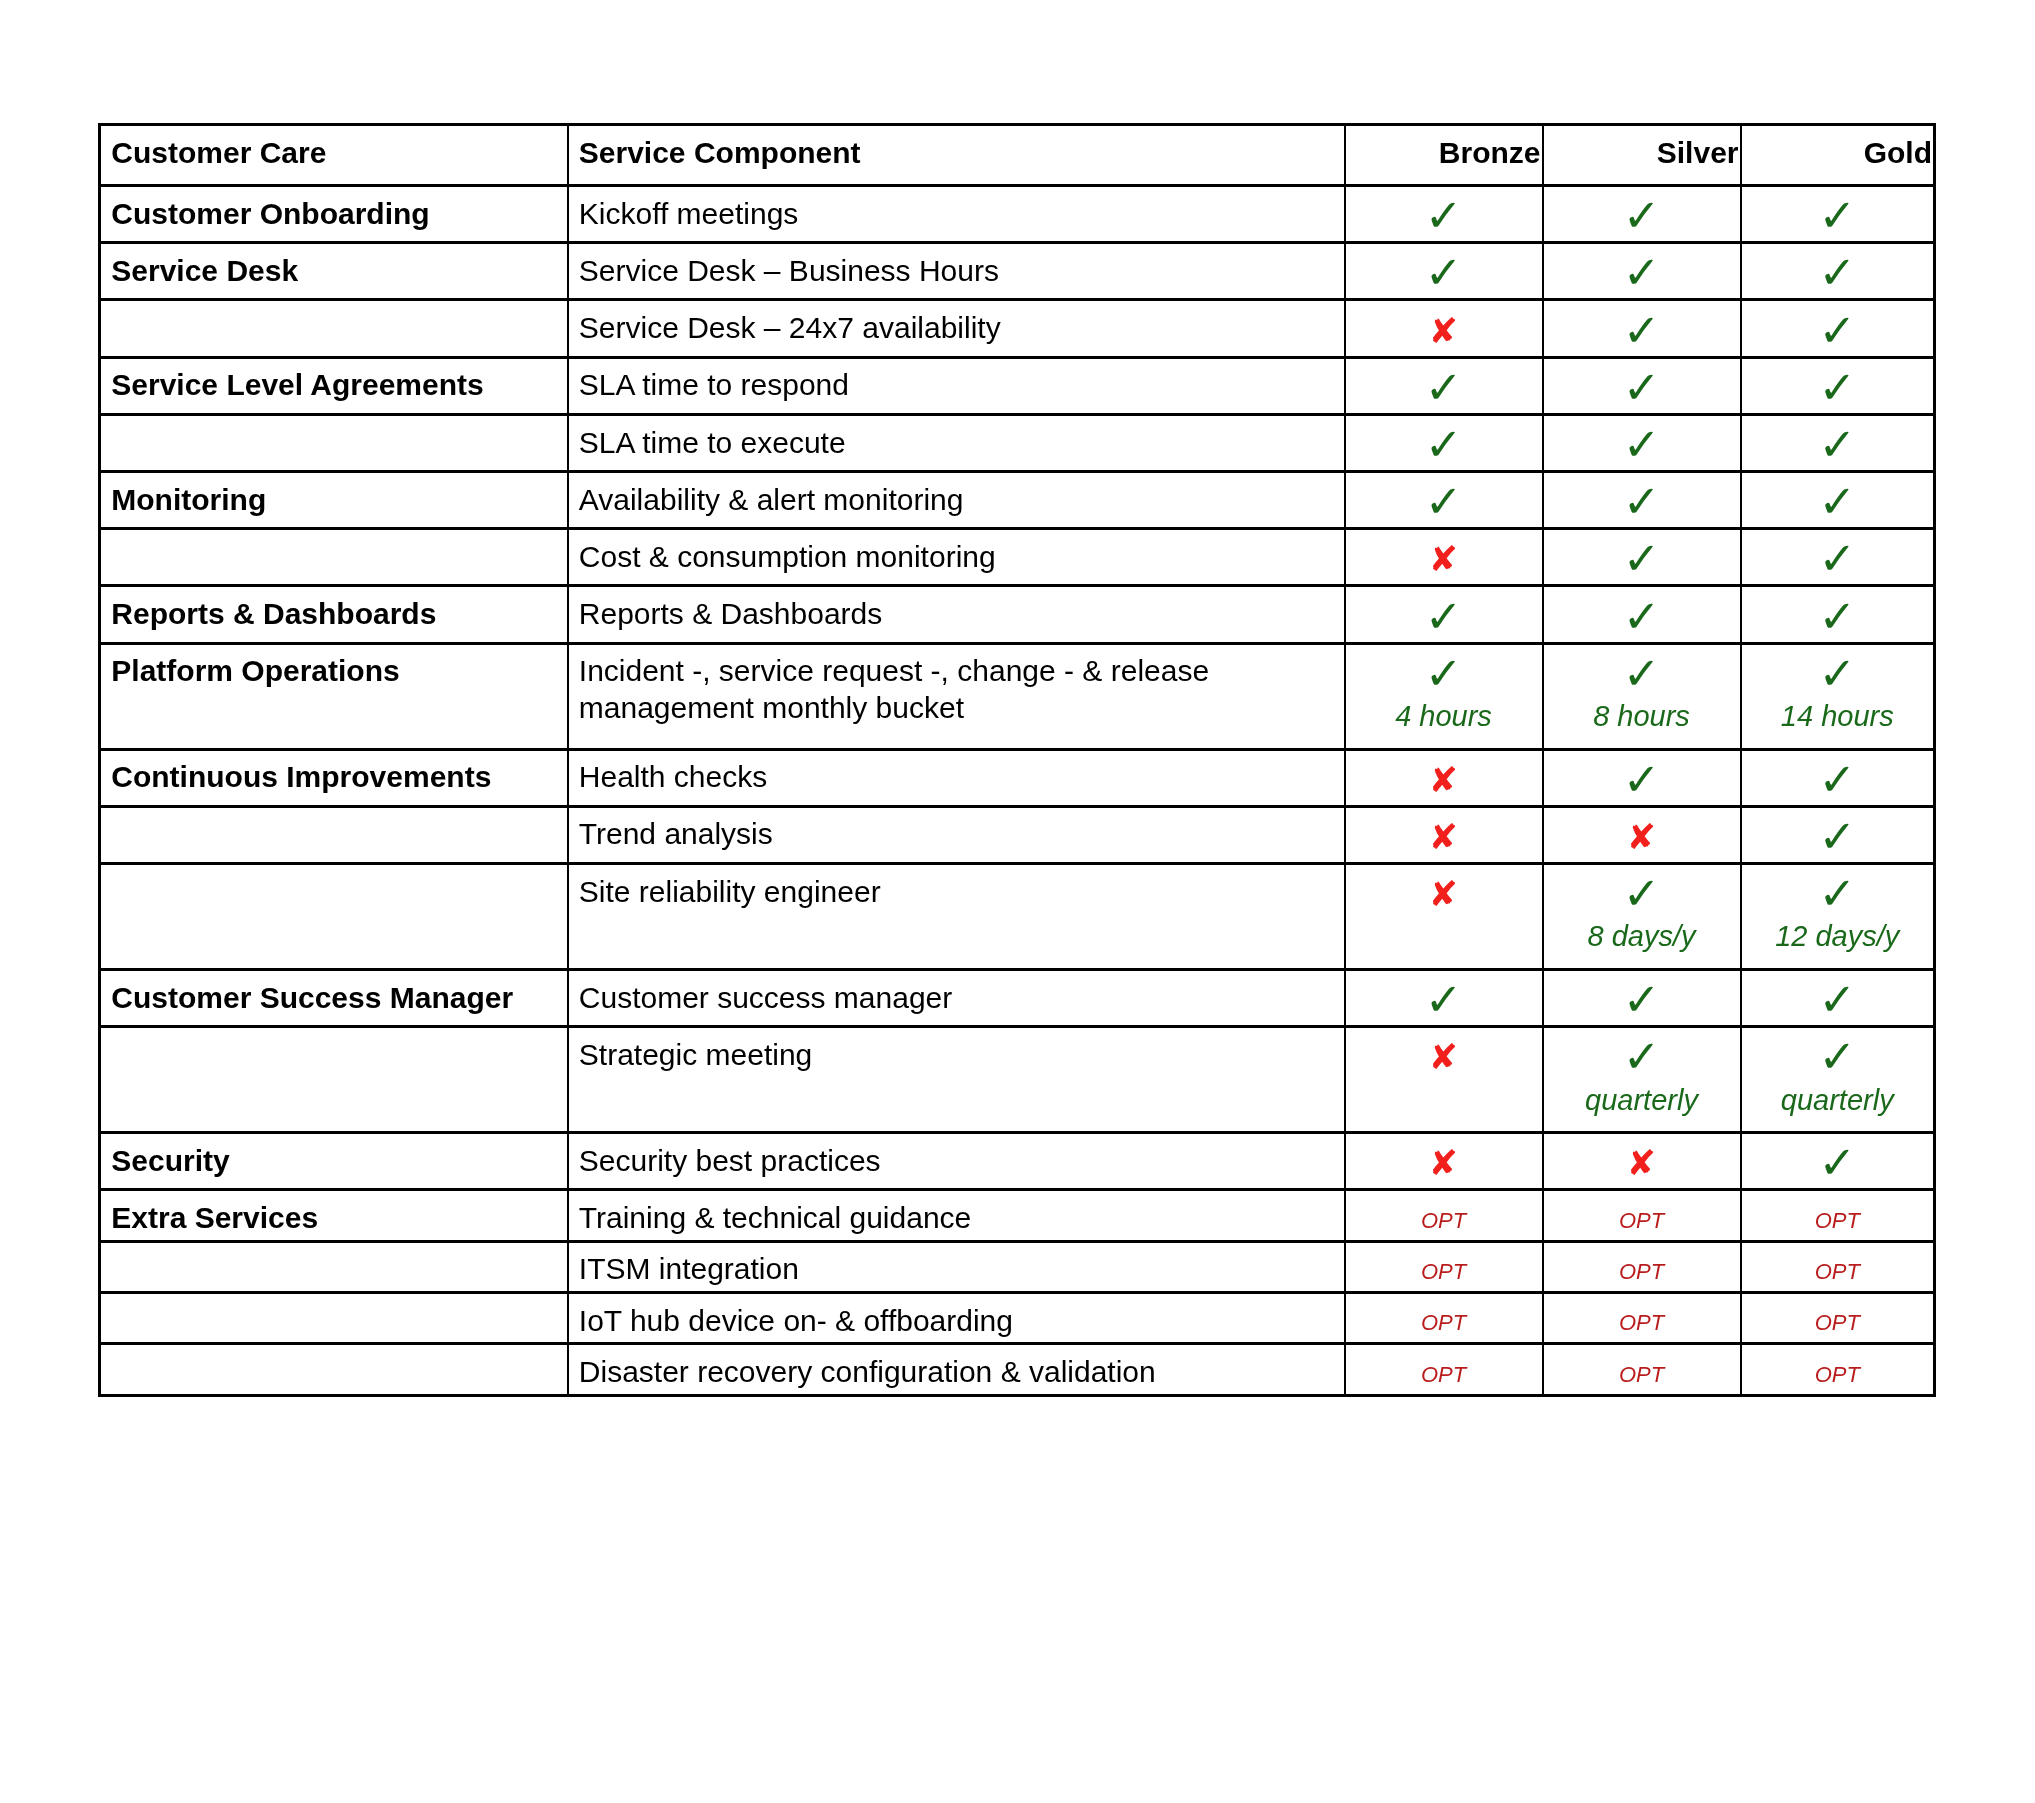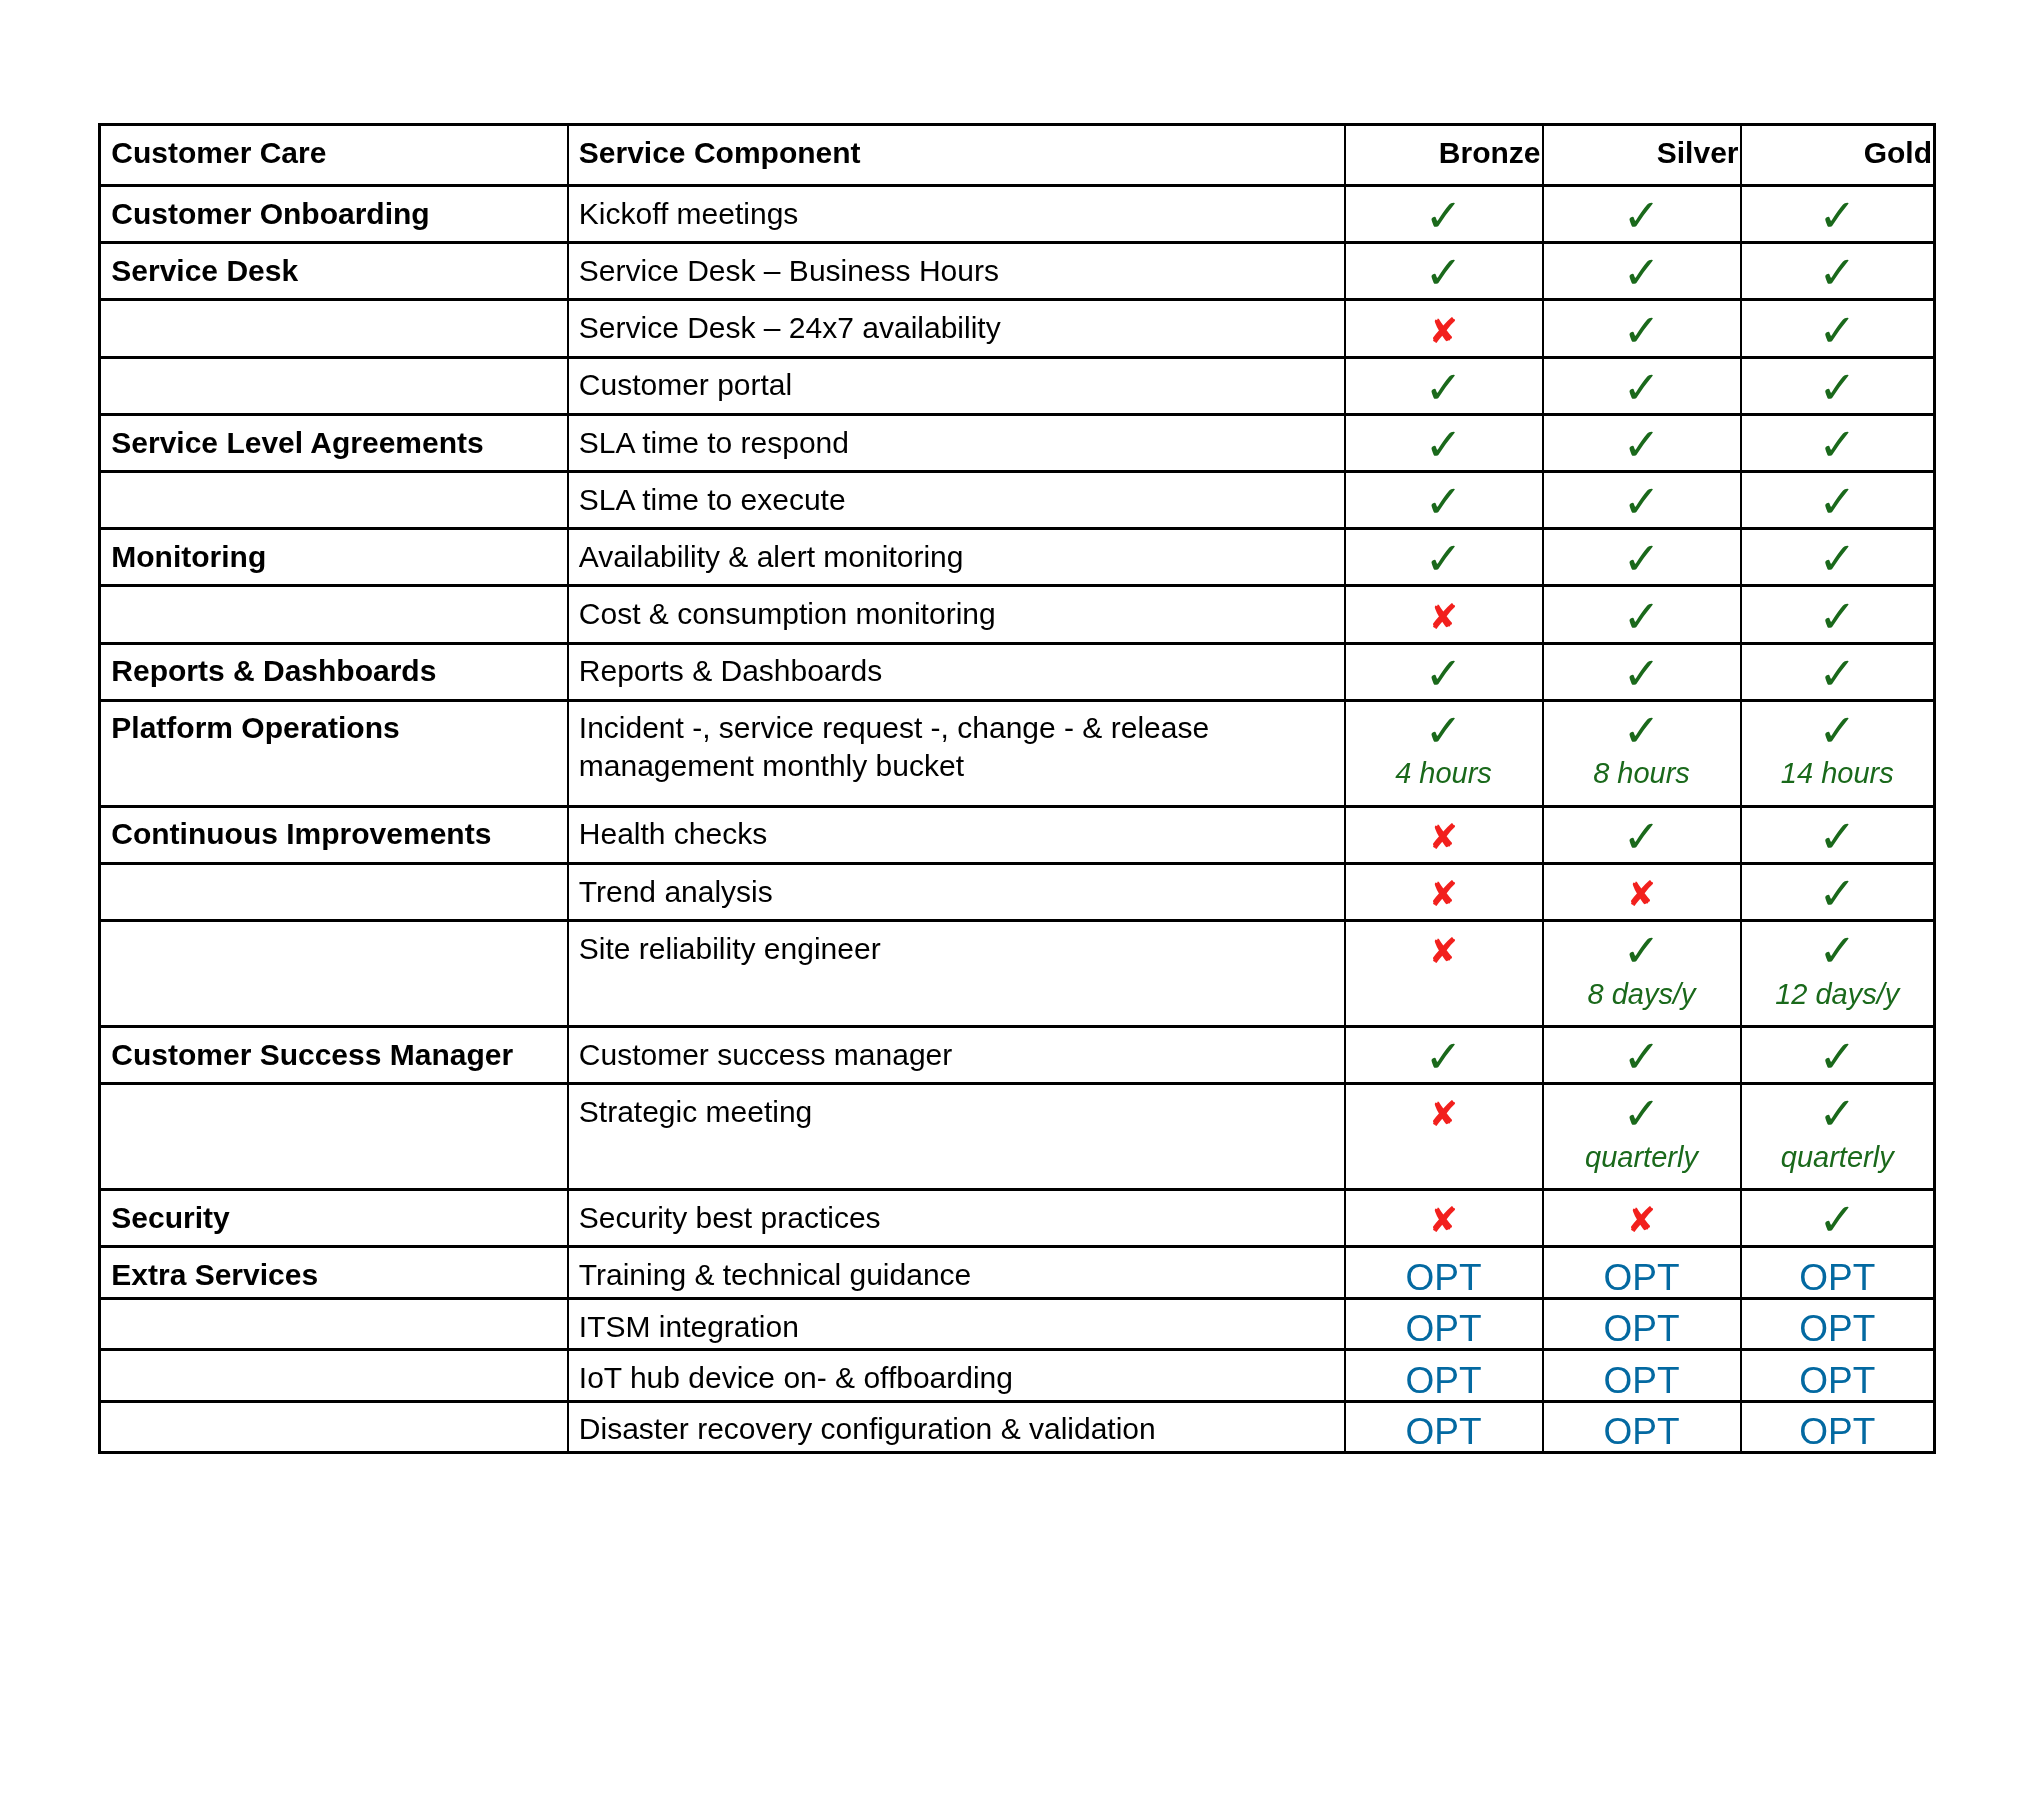--- a/index.html
+++ b/index.html
@@ -71,22 +71,23 @@
     color: var(--check-color, #1a691b);
     font-size: 45px;
   }
   .mark.cross {
     font-family: "DejaVu Sans", sans-serif;
     color: var(--cross-color, #f2201d);
     font-size: 35px;
     font-weight: bold;
   }
   .mark.opt {
-    font-size: 37px;
-    color: #0369a1;
+    font-style: italic;
+    font-size: 22px;
+    color: #b91c1c;
     line-height: 37px;
     padding-top: 5.2px;
   }
   .note {
     font-style: italic;
     font-size: 29px;
     color: var(--check-color, #1a691b);
     line-height: 35px;
     margin-top: 1.3px;
   }
@@ -146,33 +147,20 @@
             <div class="mark cross">✘</div>
           </td>
           <td class="tier-cell">
             <div class="mark check">✓</div>
           </td>
           <td class="tier-cell">
             <div class="mark check">✓</div>
           </td>
         </tr>
         <tr class="row-normal">
-          <td class="text-cell cat"></td>
-          <td class="text-cell">Customer portal</td>
-          <td class="tier-cell">
-            <div class="mark check">✓</div>
-          </td>
-          <td class="tier-cell">
-            <div class="mark check">✓</div>
-          </td>
-          <td class="tier-cell">
-            <div class="mark check">✓</div>
-          </td>
-        </tr>
-        <tr class="row-normal">
           <td class="text-cell cat">Service Level Agreements</td>
           <td class="text-cell">SLA time to respond</td>
           <td class="tier-cell">
             <div class="mark check">✓</div>
           </td>
           <td class="tier-cell">
             <div class="mark check">✓</div>
           </td>
           <td class="tier-cell">
             <div class="mark check">✓</div>

